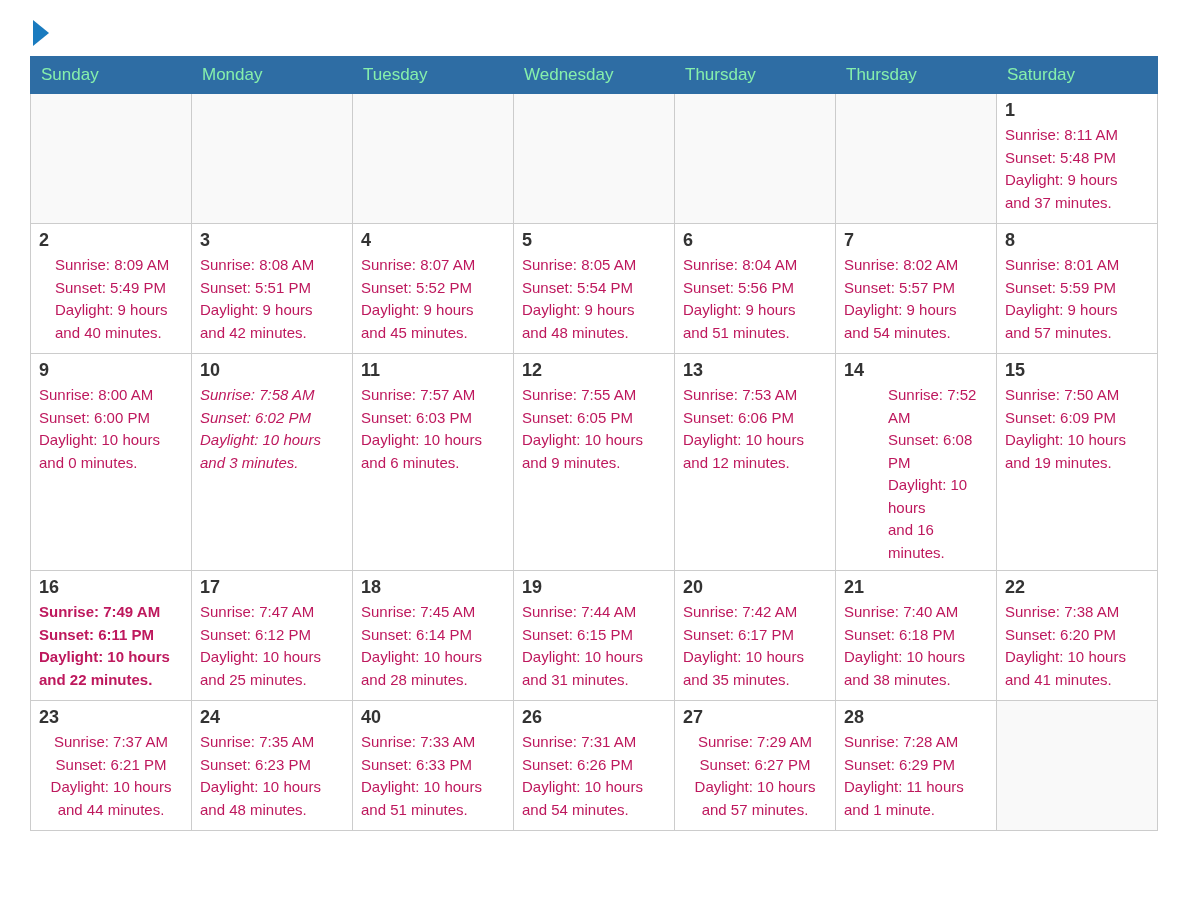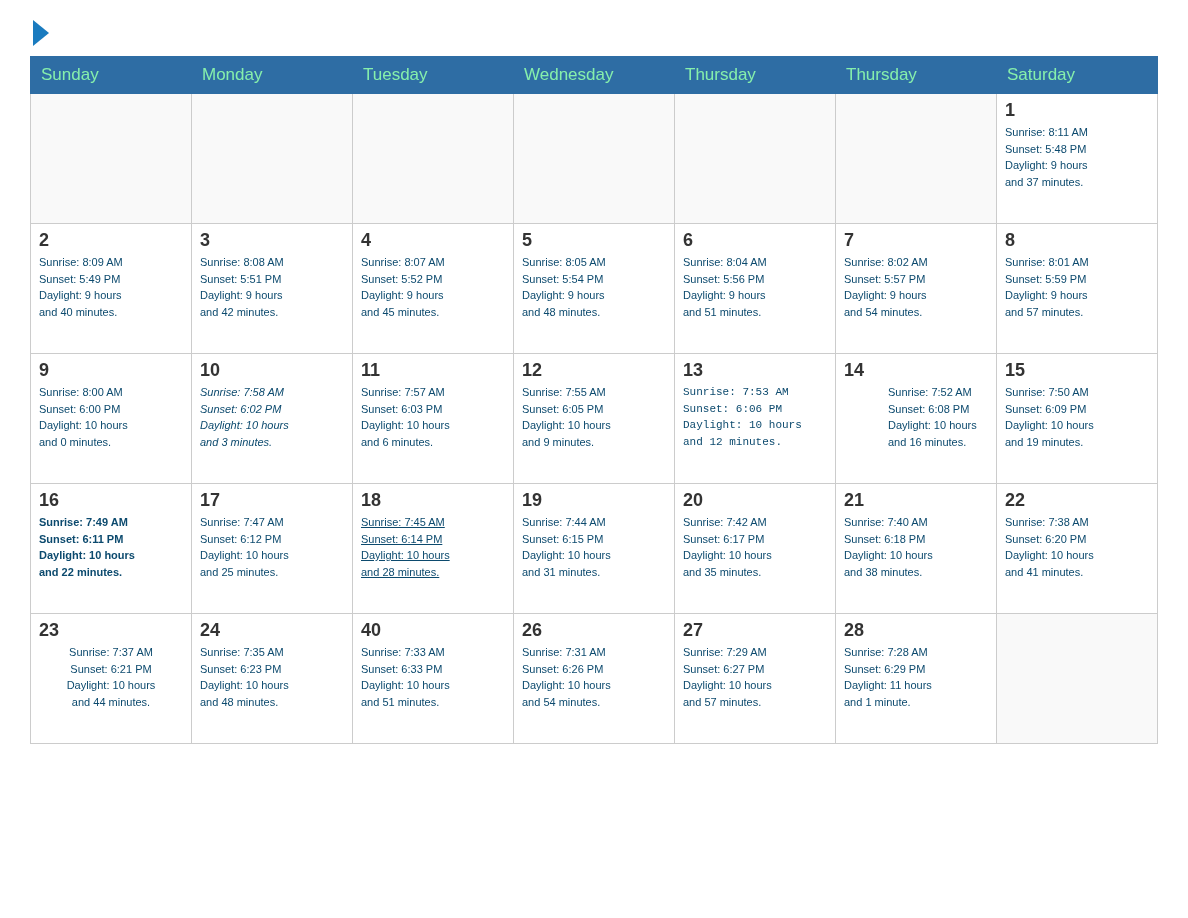--- a/index.html
+++ b/index.html
@@ -54,22 +54,22 @@
       color: #333;
     }
     .day-num {
       font-size: 18px;
       font-weight: 600;
       color: #333;
       display: block;
       margin-bottom: 3px;
     }
     .day-info {
-      font-size: 11px;
-      color: #0c4a6e;
+      font-size: 15px;
+      color: #be185d;
       line-height: 1.5;
     }
     .empty-cell {
       background: #f9f9f9;
     }
     .calendar tr td {
       height: 130px;
     }
     .logo-text-general {
       font-size: 30px;
@@ -143,21 +143,21 @@
           <span class="day-num">1</span>
           <div class="day-info" style="white-space: pre-line;">Sunrise: 8:11 AM
 Sunset: 5:48 PM
 Daylight: 9 hours
 and 37 minutes.</div>
         </td>
       </tr>
       <tr>
         <td>
           <span class="day-num">2</span>
-          <div class="day-info" style="white-space: pre-line;">Sunrise: 8:09 AM
+          <div class="day-info" style="white-space: pre-line; margin-left: 16px;">Sunrise: 8:09 AM
 Sunset: 5:49 PM
 Daylight: 9 hours
 and 40 minutes.</div>
         </td>
         <td>
           <span class="day-num">3</span>
           <div class="day-info" style="white-space: pre-line;">Sunrise: 8:08 AM
 Sunset: 5:51 PM
 Daylight: 9 hours
 and 42 minutes.</div>
@@ -222,21 +222,21 @@
         </td>
         <td>
           <span class="day-num">12</span>
           <div class="day-info" style="white-space: pre-line;">Sunrise: 7:55 AM
 Sunset: 6:05 PM
 Daylight: 10 hours
 and 9 minutes.</div>
         </td>
         <td>
           <span class="day-num">13</span>
-          <div class="day-info" style="white-space: pre-line; font-family: Liberation Mono, monospace;">Sunrise: 7:53 AM
+          <div class="day-info" style="white-space: pre-line;">Sunrise: 7:53 AM
 Sunset: 6:06 PM
 Daylight: 10 hours
 and 12 minutes.</div>
         </td>
         <td>
           <span class="day-num">14</span>
           <div class="day-info" style="white-space: pre-line; margin-left: 44px;">Sunrise: 7:52 AM
 Sunset: 6:08 PM
 Daylight: 10 hours
 and 16 minutes.</div>
@@ -259,21 +259,21 @@
         </td>
         <td>
           <span class="day-num">17</span>
           <div class="day-info" style="white-space: pre-line;">Sunrise: 7:47 AM
 Sunset: 6:12 PM
 Daylight: 10 hours
 and 25 minutes.</div>
         </td>
         <td>
           <span class="day-num">18</span>
-          <div class="day-info" style="white-space: pre-line; text-decoration: underline;">Sunrise: 7:45 AM
+          <div class="day-info" style="white-space: pre-line;">Sunrise: 7:45 AM
 Sunset: 6:14 PM
 Daylight: 10 hours
 and 28 minutes.</div>
         </td>
         <td>
           <span class="day-num">19</span>
           <div class="day-info" style="white-space: pre-line;">Sunrise: 7:44 AM
 Sunset: 6:15 PM
 Daylight: 10 hours
 and 31 minutes.</div>
@@ -324,21 +324,21 @@
         </td>
         <td>
           <span class="day-num">26</span>
           <div class="day-info" style="white-space: pre-line;">Sunrise: 7:31 AM
 Sunset: 6:26 PM
 Daylight: 10 hours
 and 54 minutes.</div>
         </td>
         <td>
           <span class="day-num">27</span>
-          <div class="day-info" style="white-space: pre-line;">Sunrise: 7:29 AM
+          <div class="day-info" style="white-space: pre-line; text-align: center;">Sunrise: 7:29 AM
 Sunset: 6:27 PM
 Daylight: 10 hours
 and 57 minutes.</div>
         </td>
         <td>
           <span class="day-num">28</span>
           <div class="day-info" style="white-space: pre-line;">Sunrise: 7:28 AM
 Sunset: 6:29 PM
 Daylight: 11 hours
 and 1 minute.</div>

